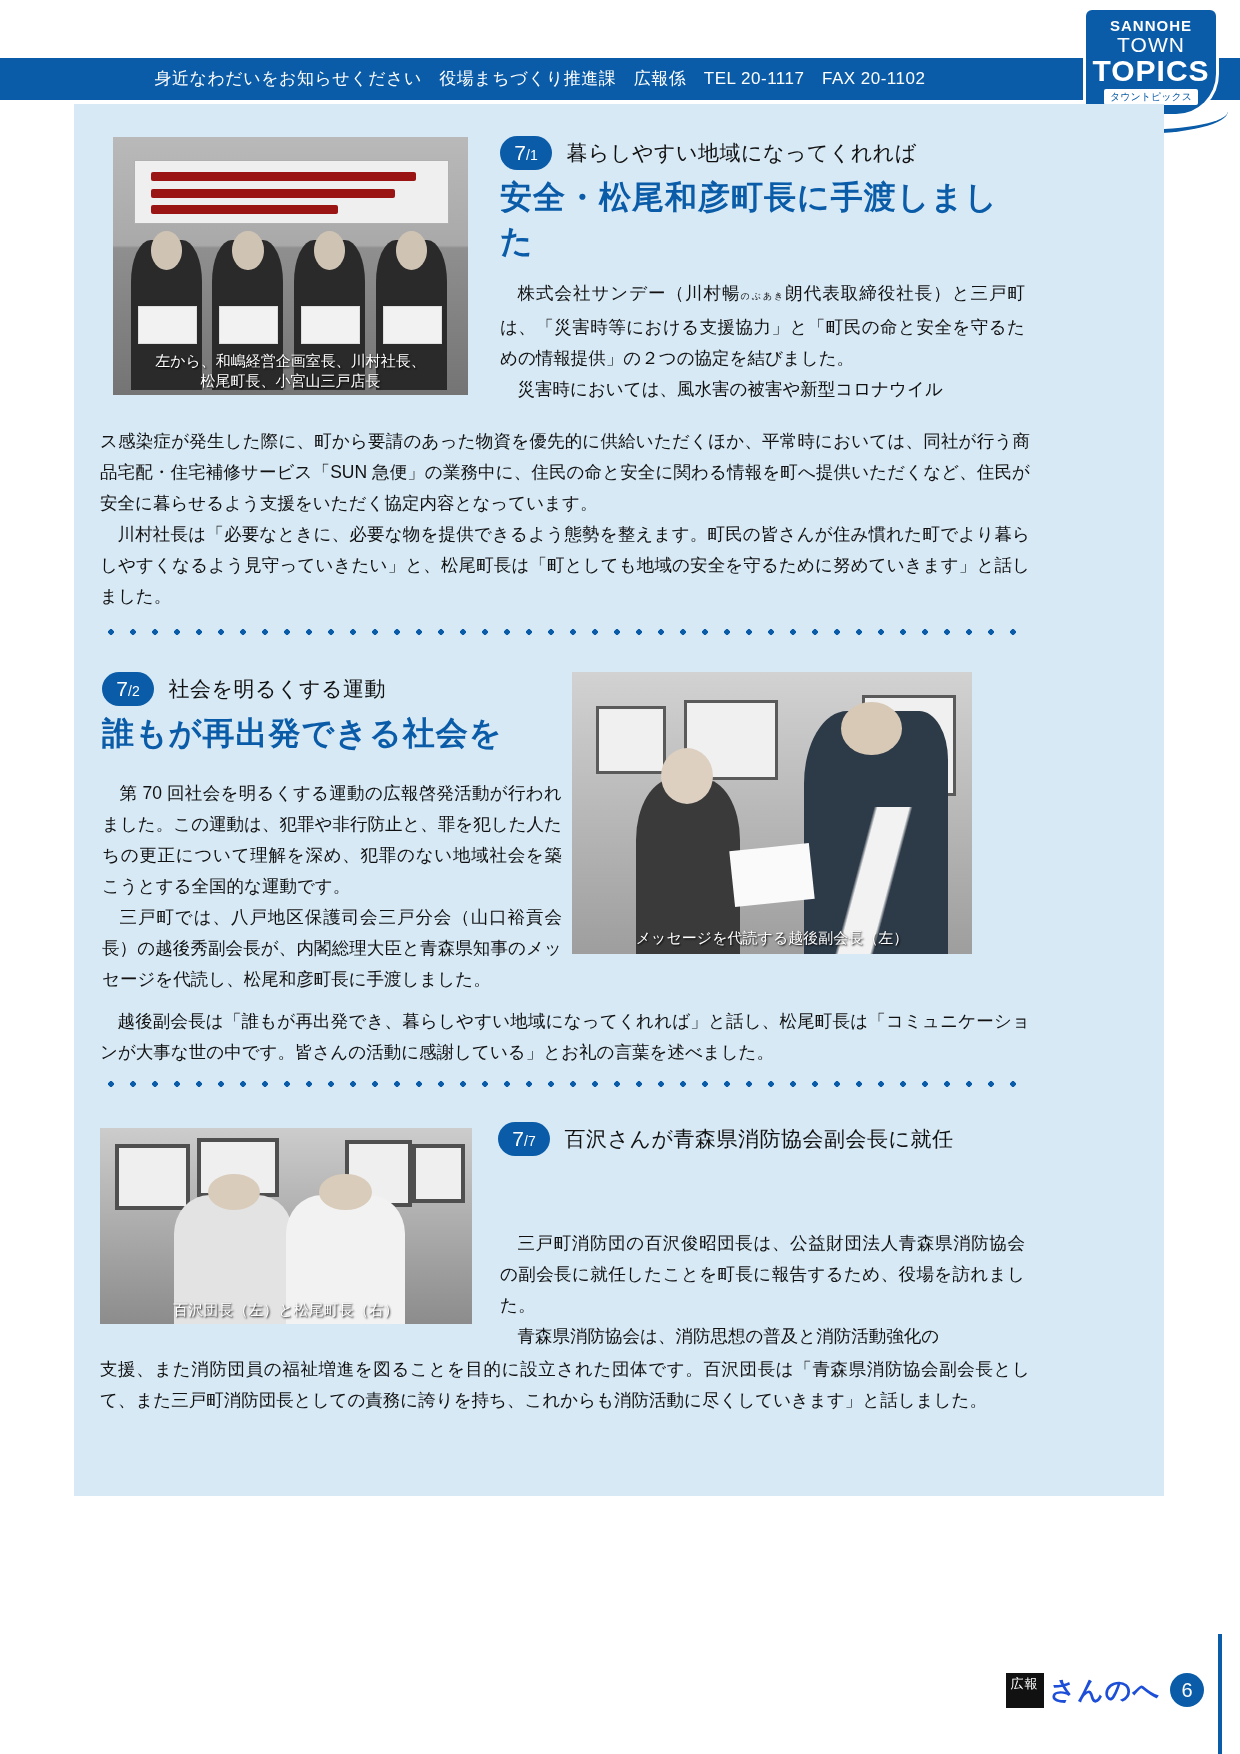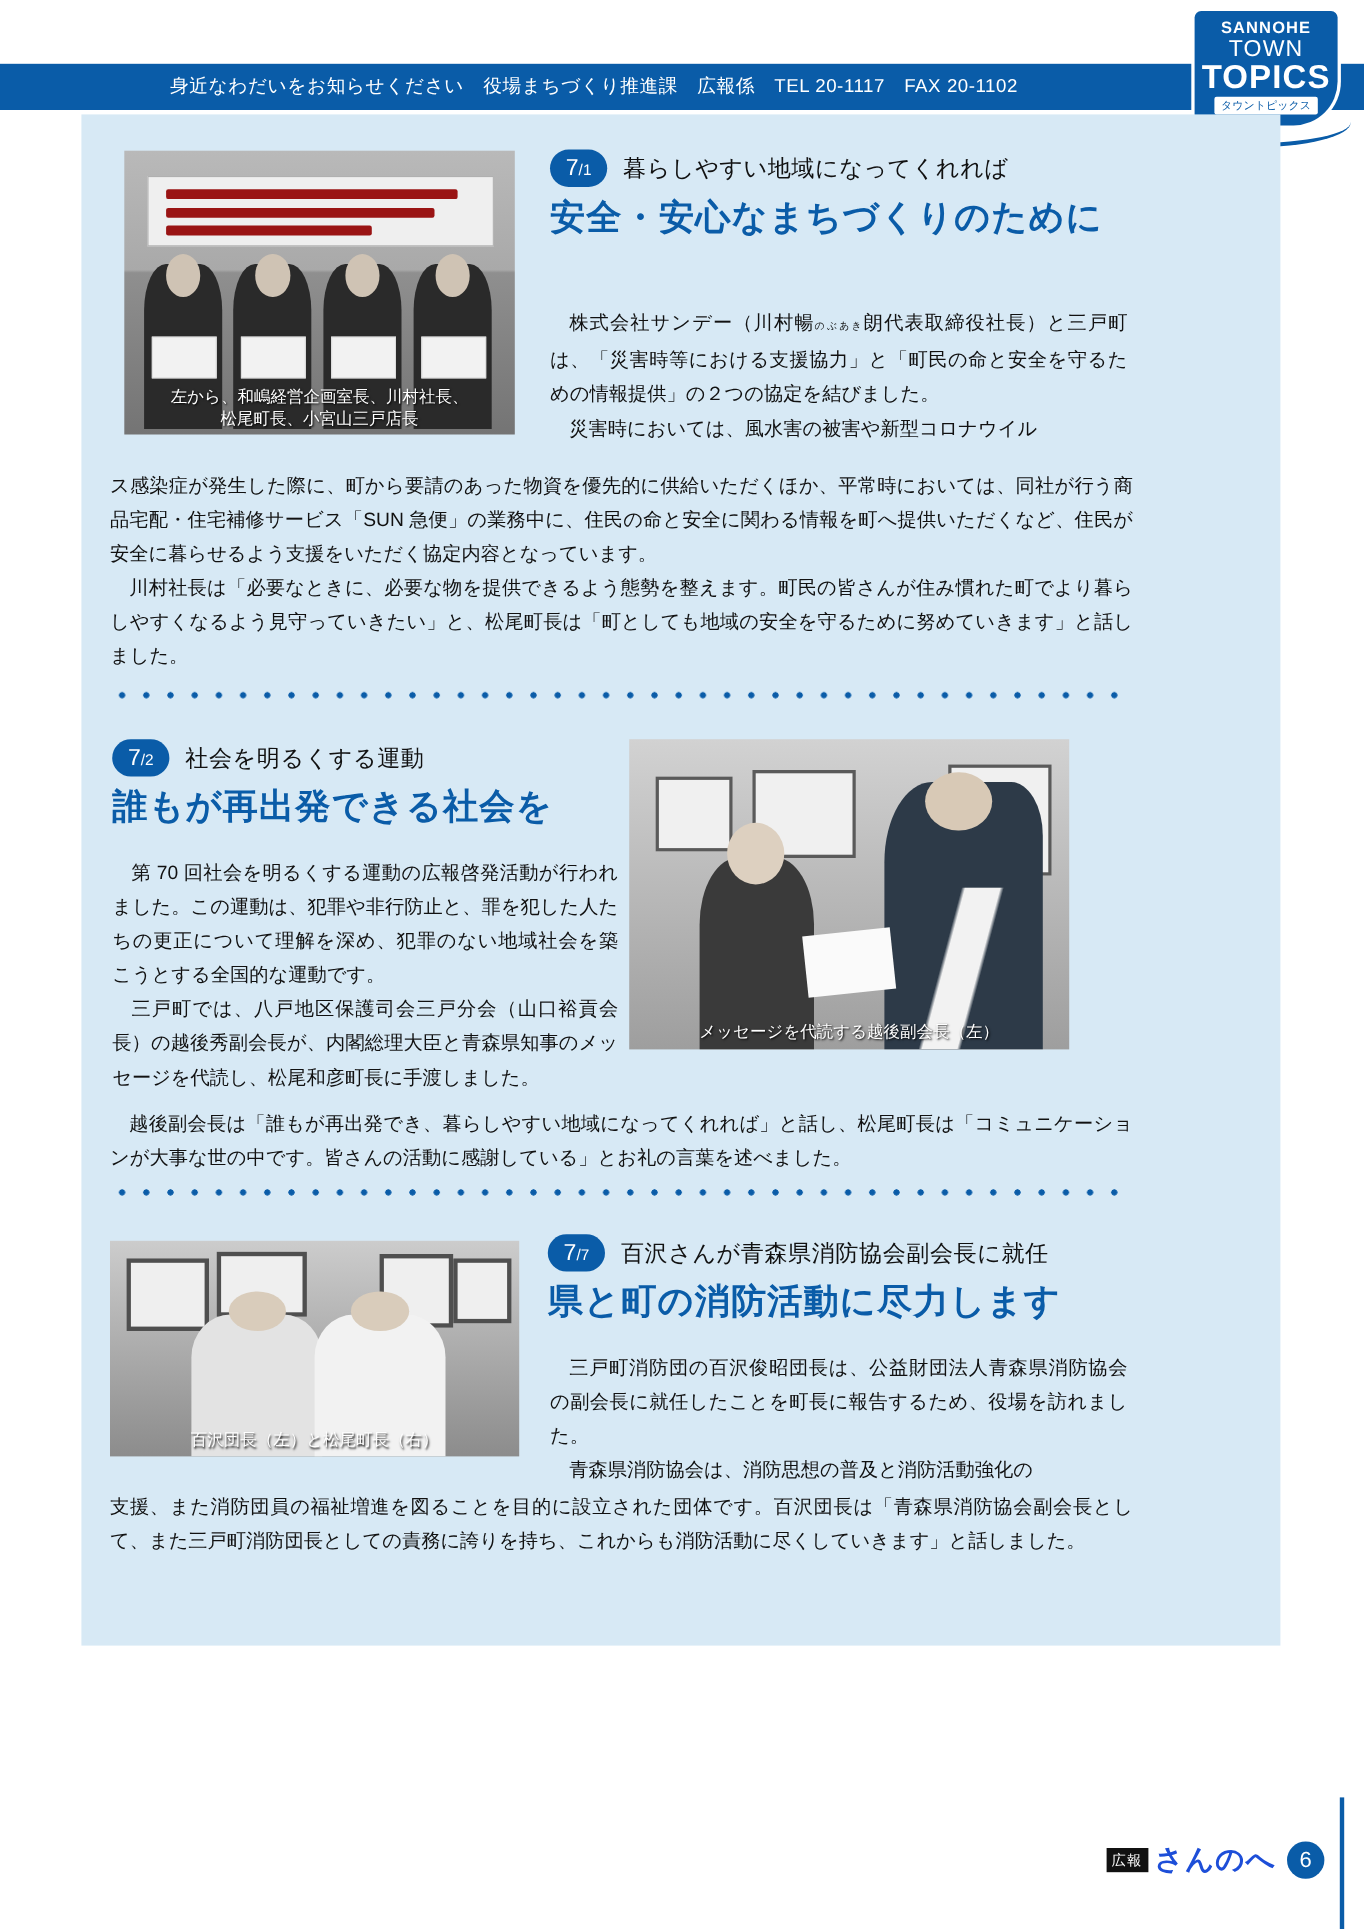--- a/index.html
+++ b/index.html
@@ -241,21 +241,20 @@
     background-size: 22px 8px;
     background-repeat: repeat-x;
   }
 
   
   .footer {
     position: absolute;
     right: 36px;
     bottom: 46px;
     display: flex;
-    align-items: center;
   }
   .footer .kouhou {
     background: #111;
     color: #fff;
     font-size: 13px;
     padding: 2px 5px;
     margin-right: 6px;
     letter-spacing: 1px;
   }
   .footer .name {
@@ -329,21 +328,21 @@
       </div>
   </div>
   <div class="caption">左から、和嶋経営企画室長、川村社長、<br>松尾町長、小宮山三戸店長</div>
 </div>
 
 <div class="article" style="left:500px; top:136px; width:522px;">
   <div style="white-space:nowrap;">
     <span class="date-badge">7<span class="small">/1</span></span>
     <span class="kicker">暮らしやすい地域になってくれれば</span>
   </div>
-  <div class="headline">安全・安心なまちづくりのために</div>
+  <div class="headline">安全・松尾和彦町長に手渡しました</div>
 </div>
 
 <div class="article body-text" style="left:500px; top:262px; width:525px;">
   <p>株式会社サンデー（川村暢<span class="ruby">のぶあき</span>朗代表取締役社長）と三戸町は、「災害時等における支援協力」と「町民の命と安全を守るための情報提供」の２つの協定を結びました。</p>
   <p>災害時においては、風水害の被害や新型コロナウイル</p>
 </div>
 
 <div class="article body-text" style="left:100px; top:410px; width:930px;">
   <div style="text-indent:0;">ス感染症が発生した際に、町から要請のあった物資を優先的に供給いただくほか、平常時においては、同社が行う商品宅配・住宅補修サービス「SUN 急便」の業務中に、住民の命と安全に関わる情報を町へ提供いただくなど、住民が安全に暮らせるよう支援をいただく協定内容となっています。</div>
   <p>川村社長は「必要なときに、必要な物を提供できるよう態勢を整えます。町民の皆さんが住み慣れた町でより暮らしやすくなるよう見守っていきたい」と、松尾町長は「町としても地域の安全を守るために努めていきます」と話しました。</p>
@@ -401,21 +400,20 @@
       </div>
   </div>
   <div class="caption">百沢団長（左）と松尾町長（右）</div>
 </div>
 
 <div class="article" style="left:498px; top:1122px; width:530px;">
   <div style="white-space:nowrap;">
     <span class="date-badge">7<span class="small">/7</span></span>
     <span class="kicker">百沢さんが青森県消防協会副会長に就任</span>
   </div>
-  <div class="headline">県と町の消防活動に尽力します</div>
 </div>
 
 <div class="article body-text" style="left:500px; top:1212px; width:525px;">
   <p>三戸町消防団の百沢俊昭団長は、公益財団法人青森県消防協会の副会長に就任したことを町長に報告するため、役場を訪れました。</p>
   <p>青森県消防協会は、消防思想の普及と消防活動強化の</p>
 </div>
 
 <div class="article body-text" style="left:100px; top:1338px; width:930px;">
   <div style="text-indent:0;">支援、また消防団員の福祉増進を図ることを目的に設立された団体です。百沢団長は「青森県消防協会副会長として、また三戸町消防団長としての責務に誇りを持ち、これからも消防活動に尽くしていきます」と話しました。</div>
 </div>

